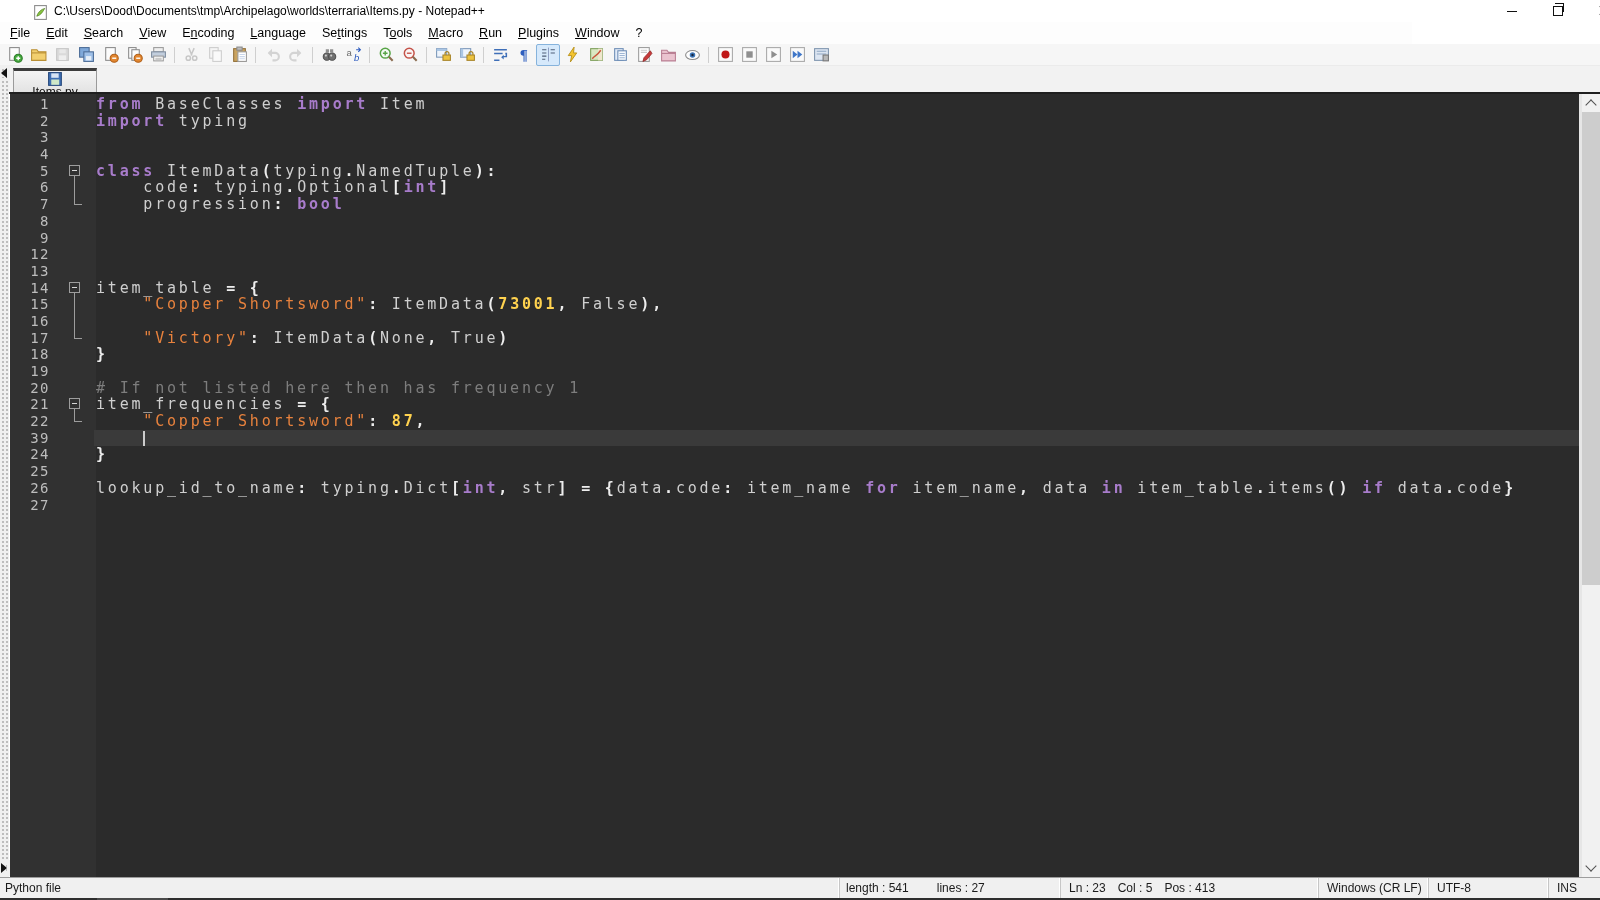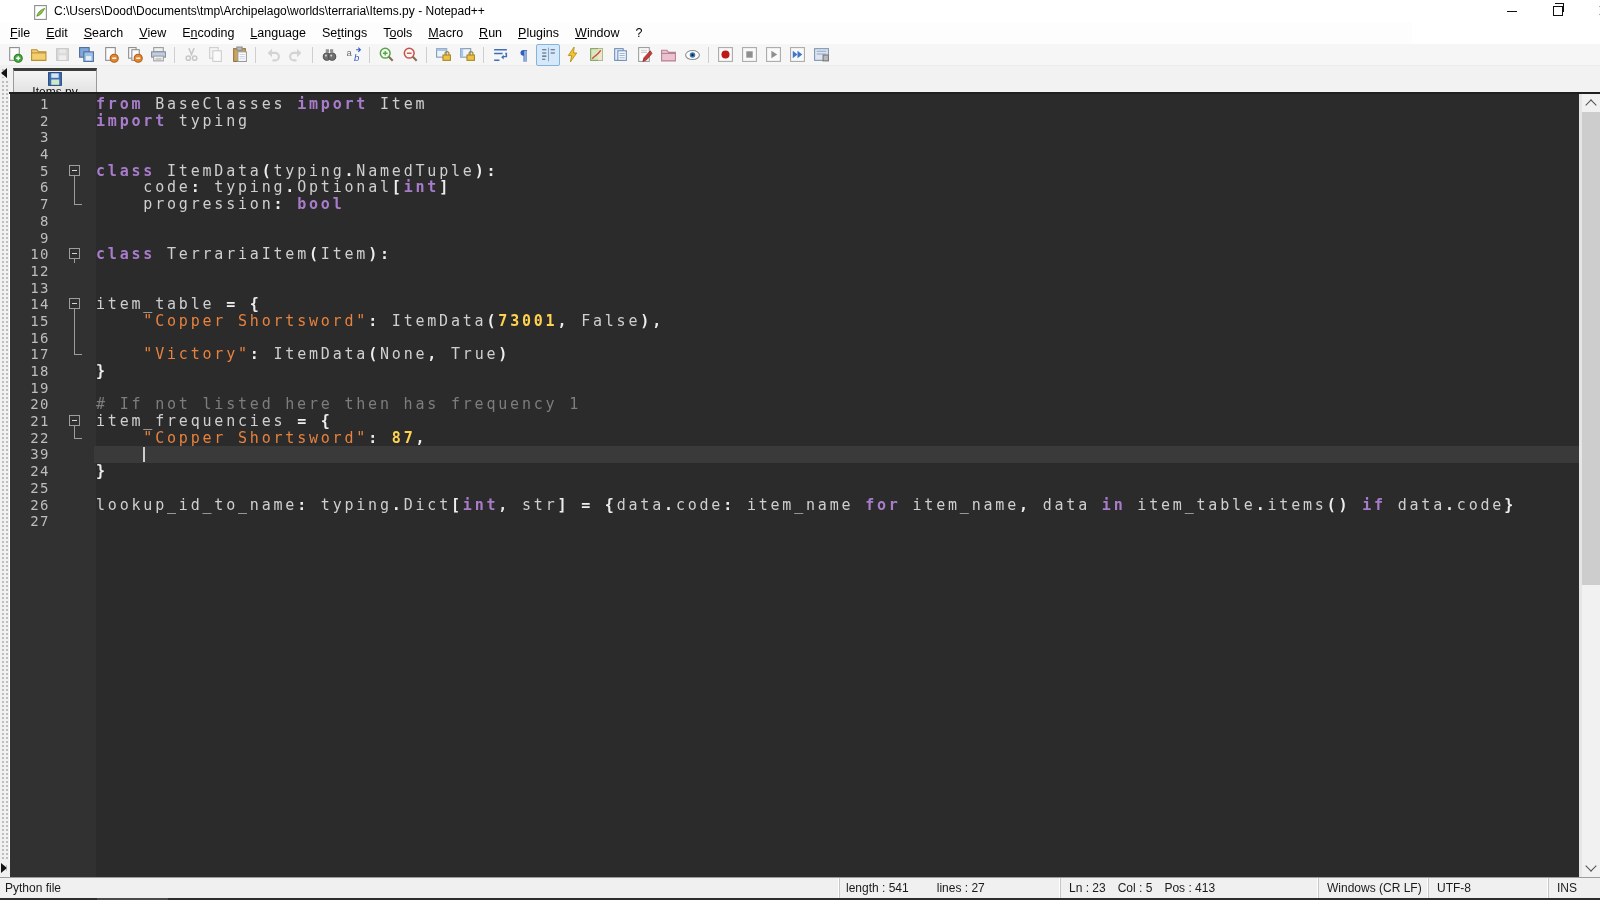--- a/index.html
+++ b/index.html
@@ -382,21 +382,20 @@
       <div class="lines">
         <div class="code-line"><span class="ln">1</span><span class="fold"></span><span class="code"><span class="t-k">from</span><span class="t-d"> BaseClasses </span><span class="t-k">import</span><span class="t-d"> Item</span></span></div>
         <div class="code-line"><span class="ln">2</span><span class="fold"></span><span class="code"><span class="t-k">import</span><span class="t-d"> typing</span></span></div>
         <div class="code-line"><span class="ln">3</span><span class="fold"></span><span class="code"></span></div>
         <div class="code-line"><span class="ln">4</span><span class="fold"></span><span class="code"></span></div>
         <div class="code-line"><span class="ln">5</span><span class="fold"><i class="fbox"></i><i class="fline half"></i></span><span class="code"><span class="t-k">class</span><span class="t-d"> ItemData</span><span class="t-o">(</span><span class="t-d">typing</span><span class="t-o">.</span><span class="t-d">NamedTuple</span><span class="t-o">):</span></span></div>
         <div class="code-line"><span class="ln">6</span><span class="fold"><i class="fline"></i></span><span class="code"><span class="t-d">    code</span><span class="t-o">:</span><span class="t-d"> typing</span><span class="t-o">.</span><span class="t-d">Optional</span><span class="t-o">[</span><span class="t-k">int</span><span class="t-o">]</span></span></div>
         <div class="code-line"><span class="ln">7</span><span class="fold"><i class="fend-v"></i><i class="fend-h"></i></span><span class="code"><span class="t-d">    progression</span><span class="t-o">:</span><span class="t-d"> </span><span class="t-k">bool</span></span></div>
         <div class="code-line"><span class="ln">8</span><span class="fold"></span><span class="code"></span></div>
         <div class="code-line"><span class="ln">9</span><span class="fold"></span><span class="code"></span></div>
-        <div class="code-line"><span class="ln">10</span><span class="fold"><i class="fbox"></i><i class="fline half"></i></span><span class="code"><span class="t-k">class</span><span class="t-d"> TerrariaItem</span><span class="t-o">(</span><span class="t-d">Item</span><span class="t-o">):</span></span></div>
         <div class="code-line"><span class="ln">12</span><span class="fold"></span><span class="code"></span></div>
         <div class="code-line"><span class="ln">13</span><span class="fold"></span><span class="code"></span></div>
         <div class="code-line"><span class="ln">14</span><span class="fold"><i class="fbox"></i><i class="fline half"></i></span><span class="code"><span class="t-d">item_table </span><span class="t-o">= {</span></span></div>
         <div class="code-line"><span class="ln">15</span><span class="fold"><i class="fline"></i></span><span class="code"><span class="t-d">    </span><span class="t-s">"Copper Shortsword"</span><span class="t-o">:</span><span class="t-d"> ItemData</span><span class="t-o">(</span><span class="t-n">73001</span><span class="t-o">,</span><span class="t-d"> False</span><span class="t-o">),</span></span></div>
         <div class="code-line"><span class="ln">16</span><span class="fold"><i class="fline"></i></span><span class="code"></span></div>
         <div class="code-line"><span class="ln">17</span><span class="fold"><i class="fend-v"></i><i class="fend-h"></i></span><span class="code"><span class="t-d">    </span><span class="t-s">"Victory"</span><span class="t-o">:</span><span class="t-d"> ItemData</span><span class="t-o">(</span><span class="t-d">None</span><span class="t-o">,</span><span class="t-d"> True</span><span class="t-o">)</span></span></div>
         <div class="code-line"><span class="ln">18</span><span class="fold"></span><span class="code"><span class="t-o">}</span></span></div>
         <div class="code-line"><span class="ln">19</span><span class="fold"></span><span class="code"></span></div>
         <div class="code-line"><span class="ln">20</span><span class="fold"></span><span class="code"><span class="t-c"># If not listed here then has frequency 1</span></span></div>
         <div class="code-line"><span class="ln">21</span><span class="fold"><i class="fbox"></i><i class="fline half"></i></span><span class="code"><span class="t-d">item_frequencies </span><span class="t-o">= {</span></span></div>

